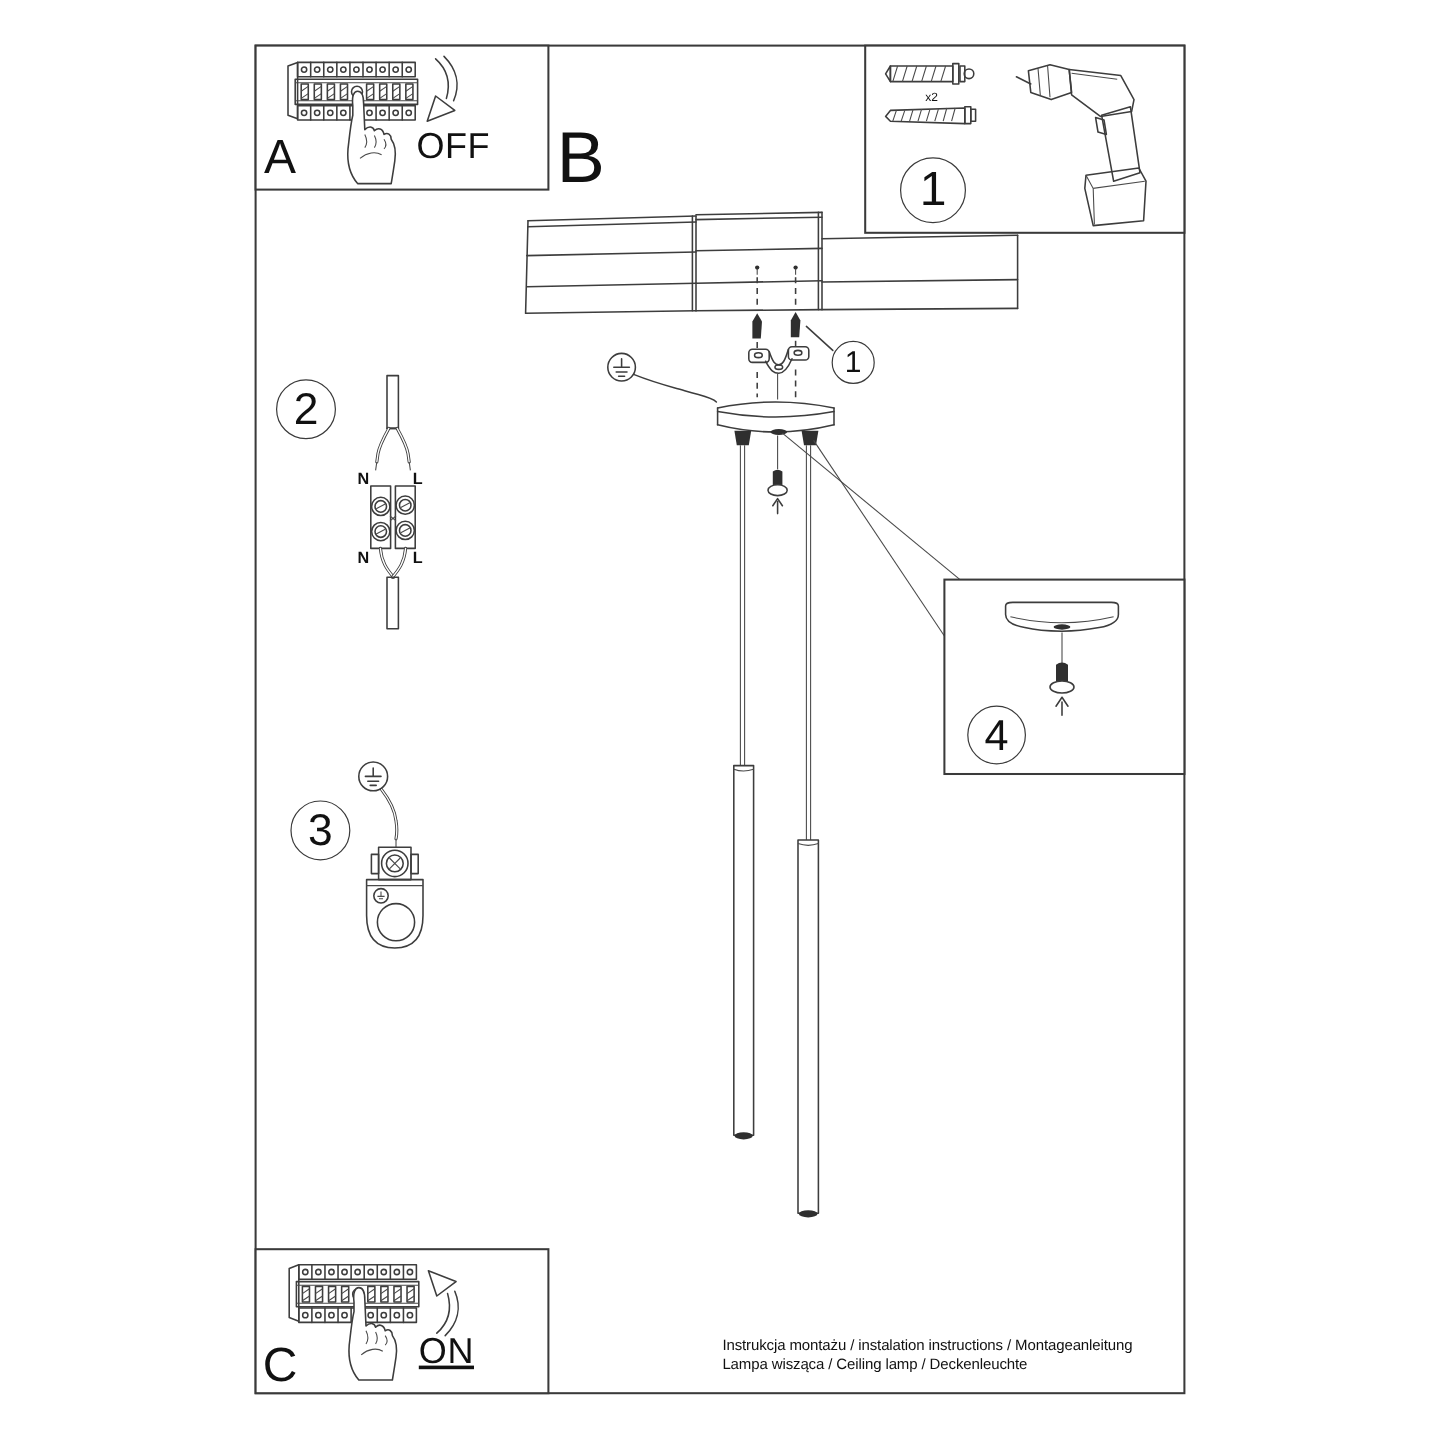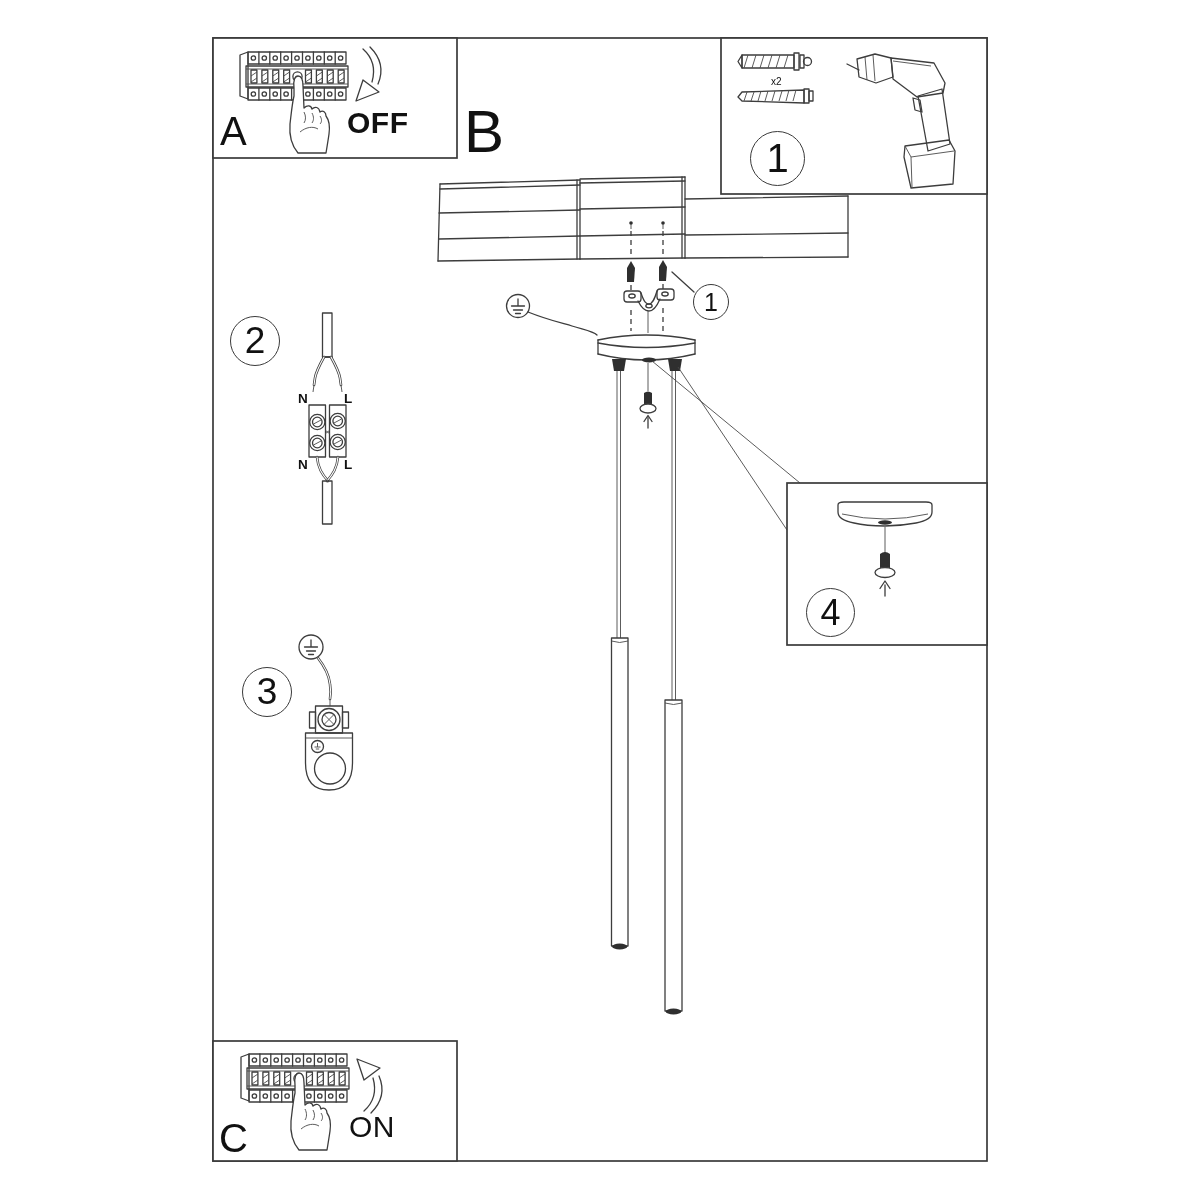--- a/index.html
+++ b/index.html
@@ -299,21 +299,21 @@
     <path class="thin" d="M324.5,715 L333.5,724 M333.5,715 L324.5,724"></path>
     <path class="ln" d="M305.5,733 H352.5 V763 Q352.5,790 329,790 Q305.5,790 305.5,763 Z"></path>
     <path class="thin" d="M305.5,738 H352.5"></path>
     <circle class="ln" cx="317.5" cy="746.5" r="6"></circle>
     <path class="thin" d="M317.5,743 V747 M314.5,747 H320.5 M315.8,749 H319.2"></path>
     <circle class="ln" cx="330" cy="768.5" r="15.5"></circle>
   </g>
 </svg>
 
 <div class="txt" style="left:220px;top:111px;font-size:40px;">A</div>
-<div class="txt" style="left:347px;top:108px;font-size:30px;letter-spacing:.5px;font-weight:bold;">OFF</div>
+<div class="txt" style="left:347px;top:108px;font-size:30px;letter-spacing:.5px;">OFF</div>
 <div class="txt" style="left:464px;top:102px;font-size:60px;">B</div>
 <div class="txt" style="left:771px;top:77px;font-size:10px;">x2</div>
 
 <div class="circle" style="left:750px;top:131px;width:53px;height:53px;font-size:40px;">
   <span>1</span>
 </div>
 <div class="circle" style="left:693px;top:284px;width:34px;height:34px;font-size:25px;">
   <span>1</span>
 </div>
 <div class="circle" style="left:230px;top:316px;width:48px;height:48px;font-size:37px;">
@@ -325,16 +325,20 @@
 <div class="circle" style="left:806px;top:588px;width:47px;height:47px;font-size:36px;">
   <span>4</span>
 </div>
 
 <div class="txt" style="left:298px;top:392px;font-size:13.5px;font-weight:700;">N</div>
 <div class="txt" style="left:344px;top:392px;font-size:13.5px;font-weight:700;">L</div>
 <div class="txt" style="left:298px;top:458px;font-size:13.5px;font-weight:700;">N</div>
 <div class="txt" style="left:344px;top:458px;font-size:13.5px;font-weight:700;">L</div>
 
 <div class="txt" style="left:219px;top:1118px;font-size:40px;">C</div>
-<div class="txt" style="left:349px;top:1112px;font-size:30px;letter-spacing:.5px;">ON</div>
-
+<div class="txt" style="left:349px;top:1112px;font-size:30px;letter-spacing:.5px;text-decoration:underline;">ON</div>
+
+<div class="footer" style="left:602px;top:1114px;font-size:12.5px;letter-spacing:-0.1px;">
+  <div>Instrukcja montażu / instalation instructions / Montageanleitung</div>
+  <div>Lampa wisząca / Ceiling lamp / Deckenleuchte</div>
+</div>
 
 </div>
 
 </body></html>

